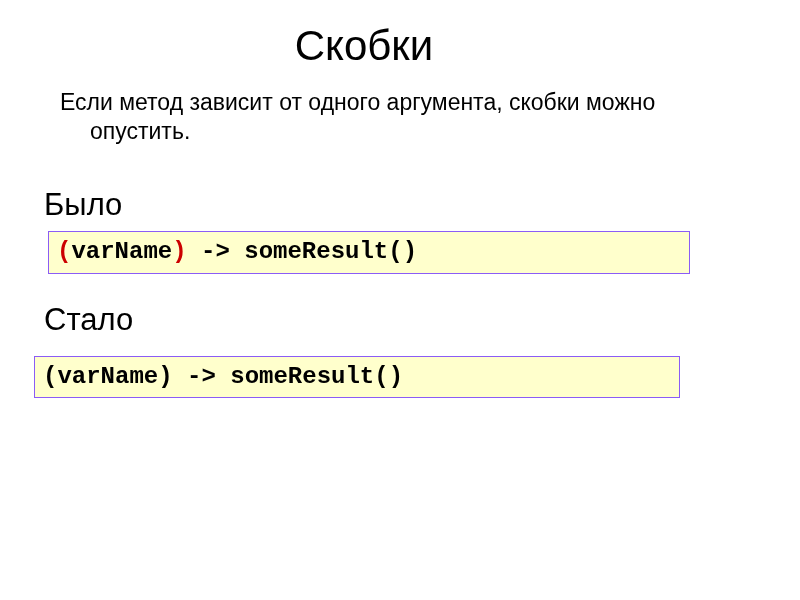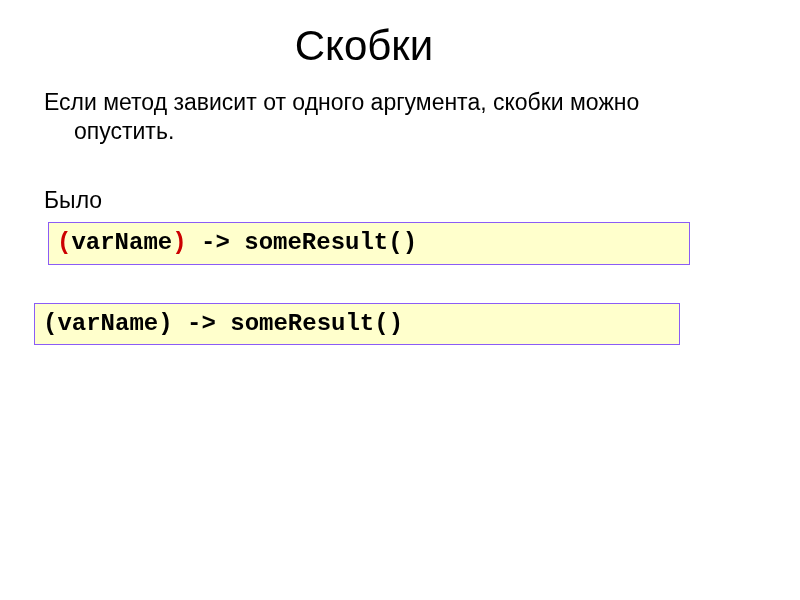--- a/index.html
+++ b/index.html
@@ -24,32 +24,32 @@
     padding-top: 22px;
     padding-bottom: 18px;
     font-weight: 400;
   }
   .body {
     padding: 0 44px;
   }
   .para {
     font-size: 23px;
     line-height: 1.28;
-    margin: 0 0 6px 0;
+    margin: 0 0 6px 16px;
     font-weight: 400;
   }
   .indent-hang {
     text-indent: -30px;
     padding-left: 30px;
   }
   .spacer-md { height: 34px; }
   .spacer-sm { height: 10px; }
   .spacer-lg { height: 28px; }
   .label {
-    font-size: 23px;
+    font-size: 31px;
     margin: 0 0 8px 0;
   }
   .code-box {
     background: #ffffcc;
     border: 1px solid #8b5cf6;
     padding: 6px 8px 6px 8px;
     font-family: "Courier New", Courier, monospace;
     font-size: 24px;
     font-weight: bold;
     line-height: 1.2;
@@ -77,19 +77,20 @@
     <p class="para indent-hang">Если метод зависит от одного аргумента, скобки можно опустить.</p>
 
     <div class="spacer-md"></div>
 
     <p class="label">Было</p>
 
     <div class="code-box box1"><span class="paren-hl">(</span><span>varName</span><span class="paren-hl">)</span><span> -&gt; someResult()</span></div>
 
     <div class="spacer-lg"></div>
 
+    <p class="label">Стало</p>
 
     <div class="spacer-sm"></div>
 
     <div class="code-box box2">(varName) -&gt; someResult()</div>
 
   </div>
 </div>
 
 </body></html>

